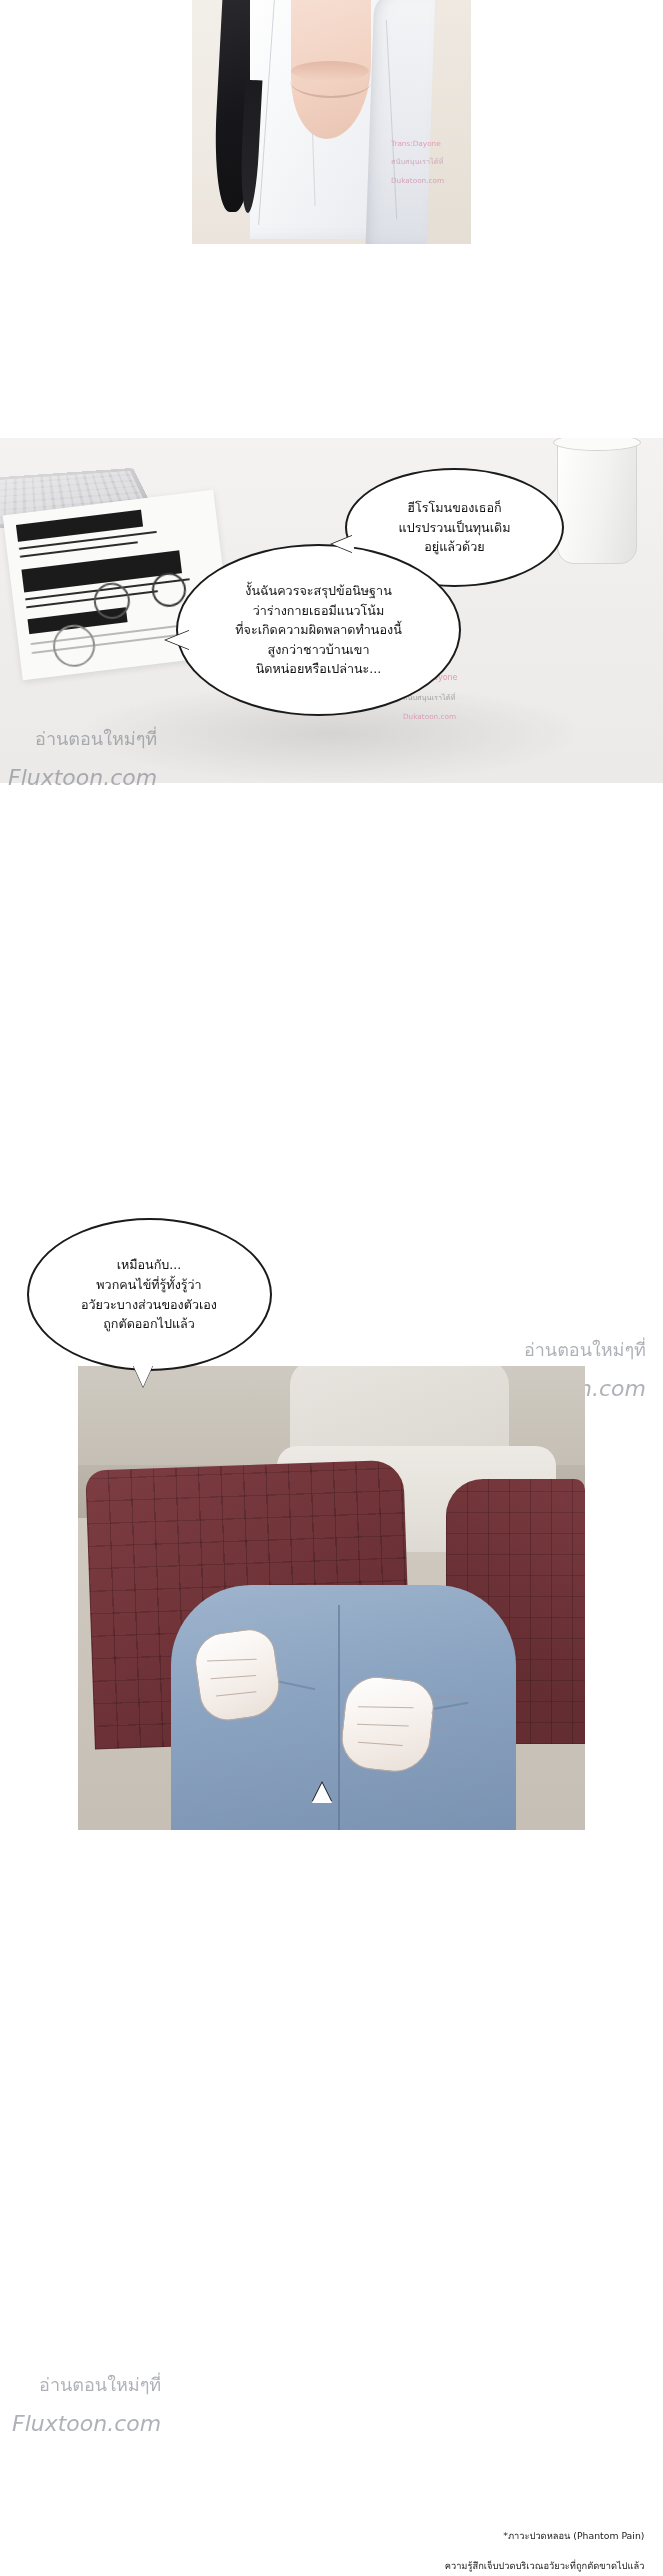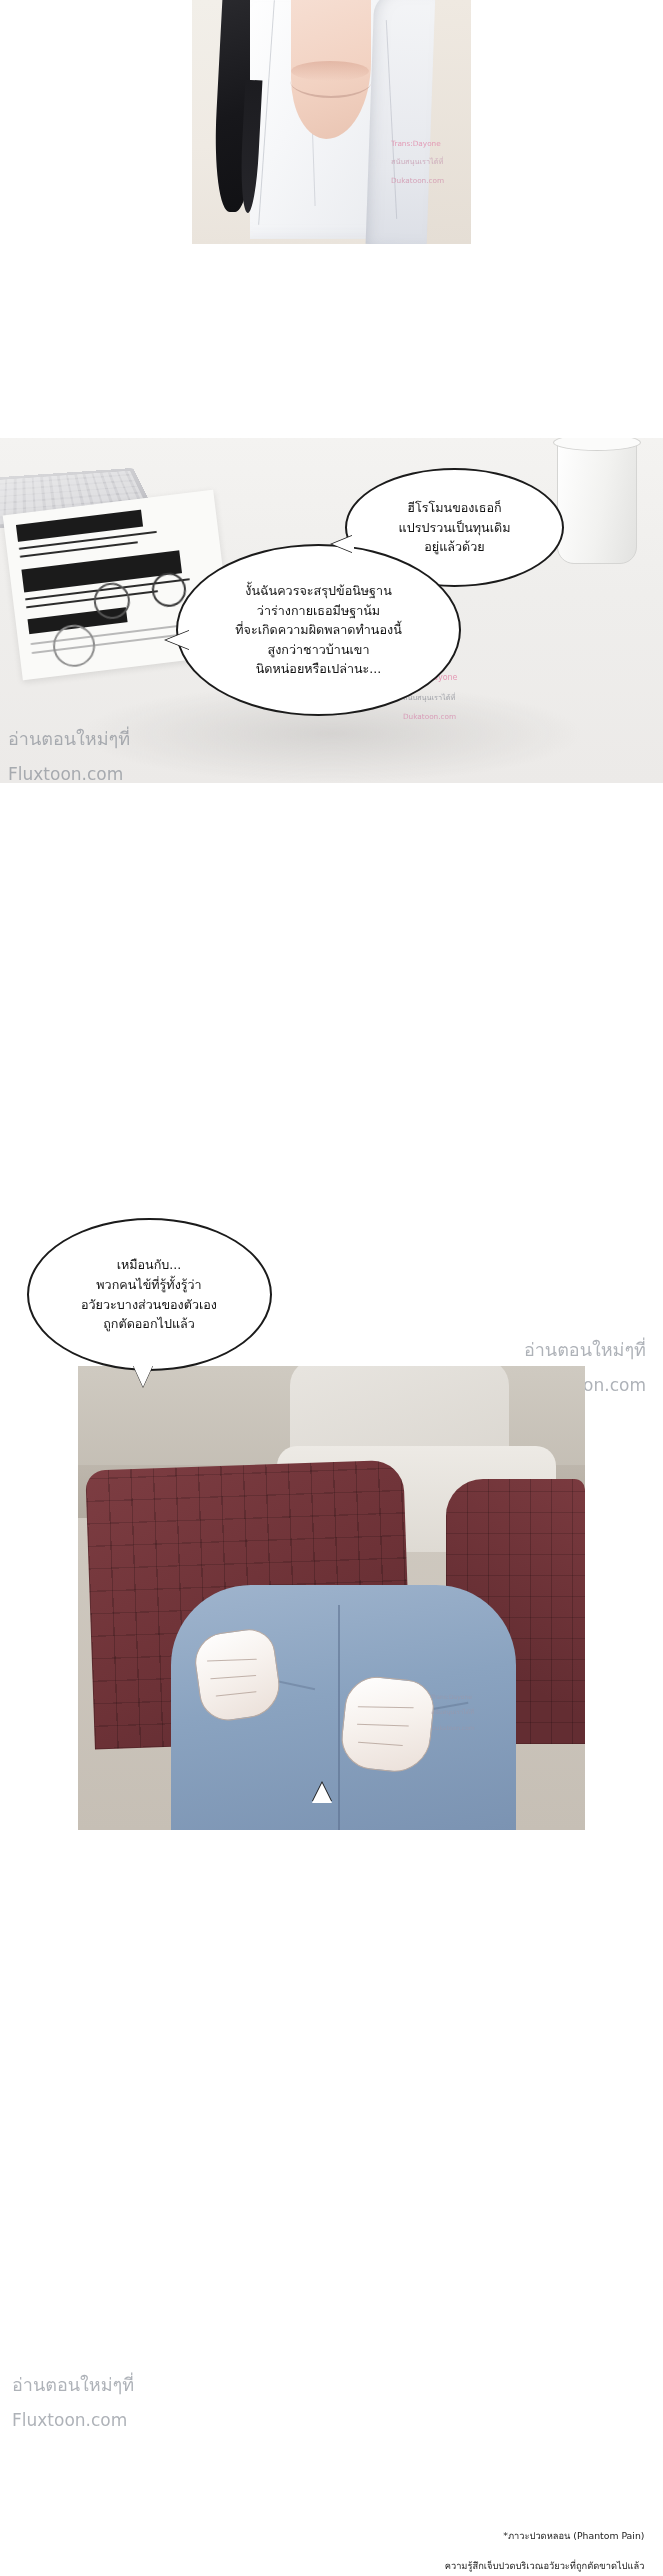--- a/index.html
+++ b/index.html
@@ -334,21 +334,21 @@
   .wm-2 .p { color: rgba(228,150,178,.95); }
   .wm-2 .g { color: rgba(150,152,160,.9); font-size: 7.3px; }
   .wm-2 .g2 { color: rgba(215,150,180,.9); font-size: 7.3px; }
 
   .wm-3 { left: 8px; top: 715px; }
   .wm-4 { right: 17px; top: 1326px; text-align: right; }
   .wm-5 { left: 431px; top: 1685px; }
   .wm-6 { left: 12px; top: 2361px; }
 
   .wm-line-big { font-size: 18px; color: rgba(120,126,136,.60); text-align: right; }
-  .wm-line-big2 { font-size: 17px; color: rgba(120,126,136,.60); }
+  .wm-line-big2 { font-size: 22px; color: rgba(120,126,136,.60); font-style: italic; }
 </style>
 </head>
 <body>
 
 <div class="page">
 
   <div class="panel-top">
     <div class="p1-bg-right"></div>
     <div class="p1-darkhair"></div>
     <div class="p1-shirt"></div>
@@ -394,21 +394,21 @@
   <div class="tail tail-1"></div>
   <div class="bubble bubble-1">
     <span class="txt">ฮีโรโมนของเธอก็
 แปรปรวนเป็นทุนเดิม
 อยู่แล้วด้วย</span>
   </div>
 
   <div class="tail tail-2"></div>
   <div class="bubble bubble-2">
     <span class="txt">งั้นฉันควรจะสรุปข้อนิษฐาน
-ว่าร่างกายเธอมีษฐาน้ม
+ว่าร่างกายเธอมีแนวโน้ม
 ที่จะเกิดความผิดพลาดทำนองนี้
 สูงกว่าชาวบ้านเขา
 นิดหน่อยหรือเปล่านะ...</span>
   </div>
 
   <div class="wm wm-2">
     <div class="p">Trans:Dayone</div>
     <div class="g">สนับสนุนเราได้ที่</div>
     <div class="g2">Dukatoon.com</div>
   </div>

